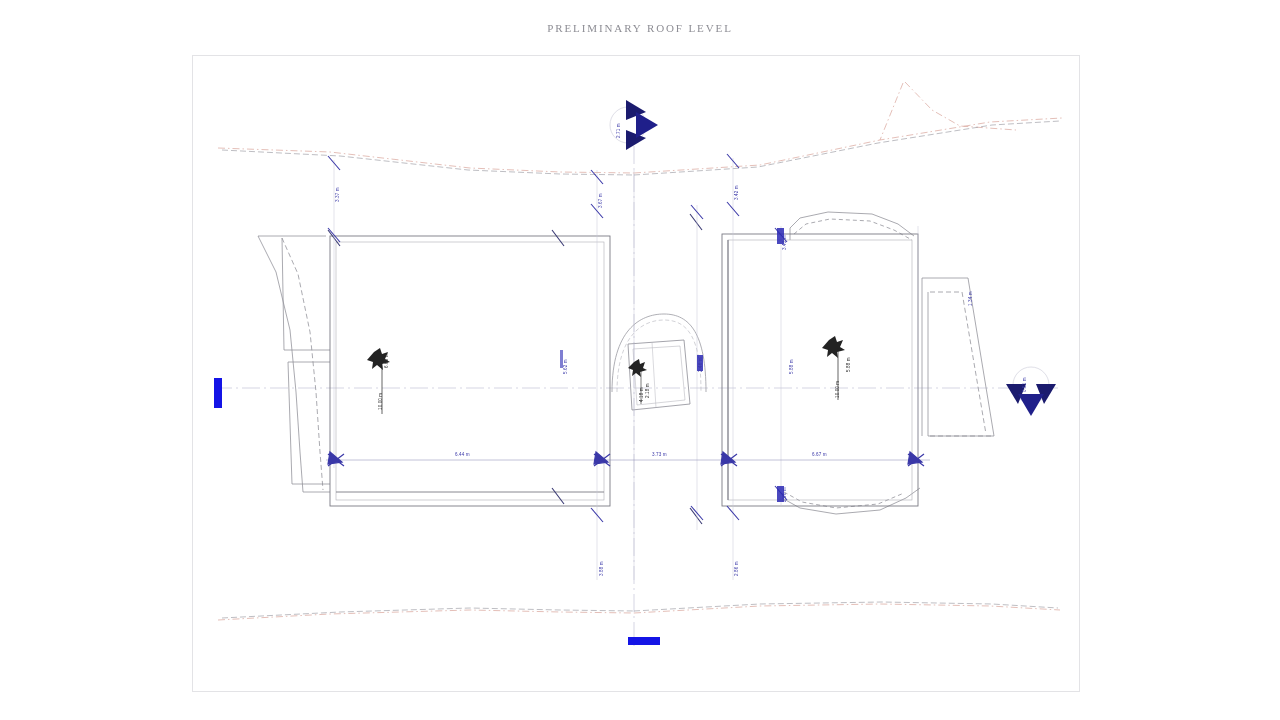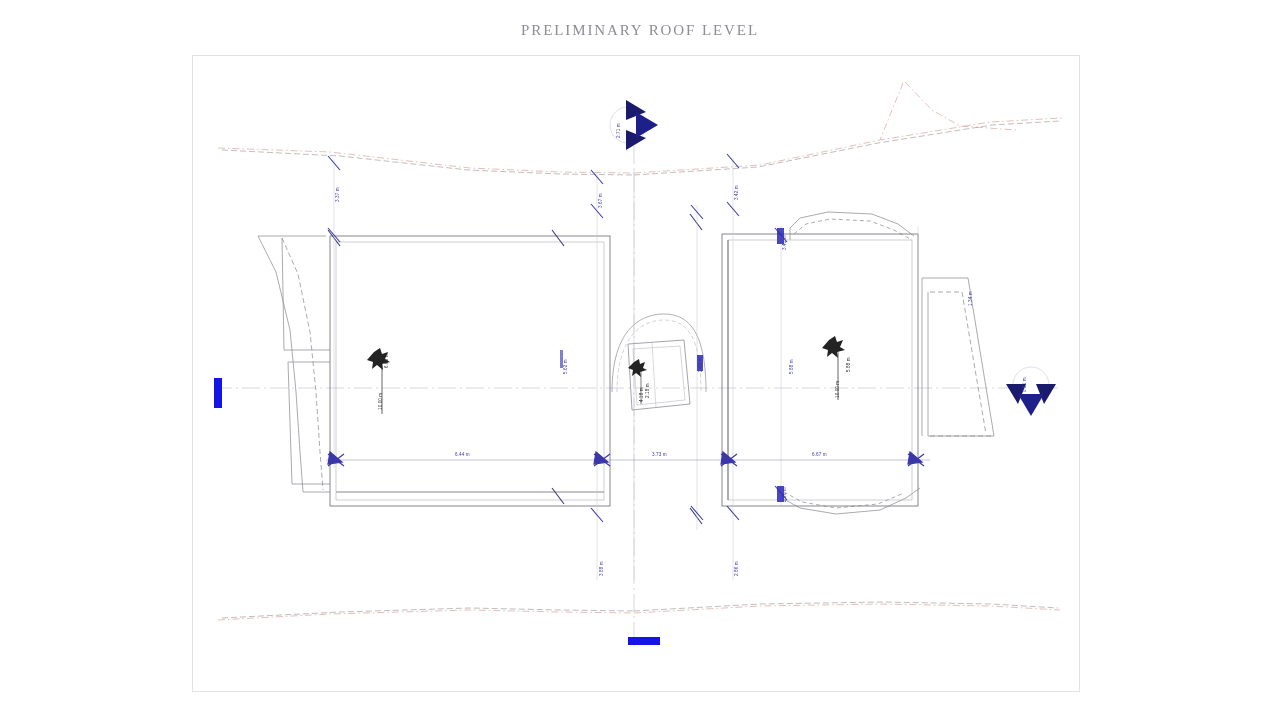--- a/index.html
+++ b/index.html
@@ -17,21 +17,21 @@
     height: 720px;
     background: #ffffff;
   }
   #title {
     position: absolute;
     left: 0;
     top: 22px;
     width: 1280px;
     text-align: center;
     font-family: "Liberation Serif", serif;
-    font-size: 15px;
+    font-size: 11px;
     letter-spacing: 1.9px;
     color: #8d8d94;
     white-space: nowrap;
     user-select: none;
   }
   #sheet {
     position: absolute;
     left: 192px;
     top: 55px;
     width: 888px;

